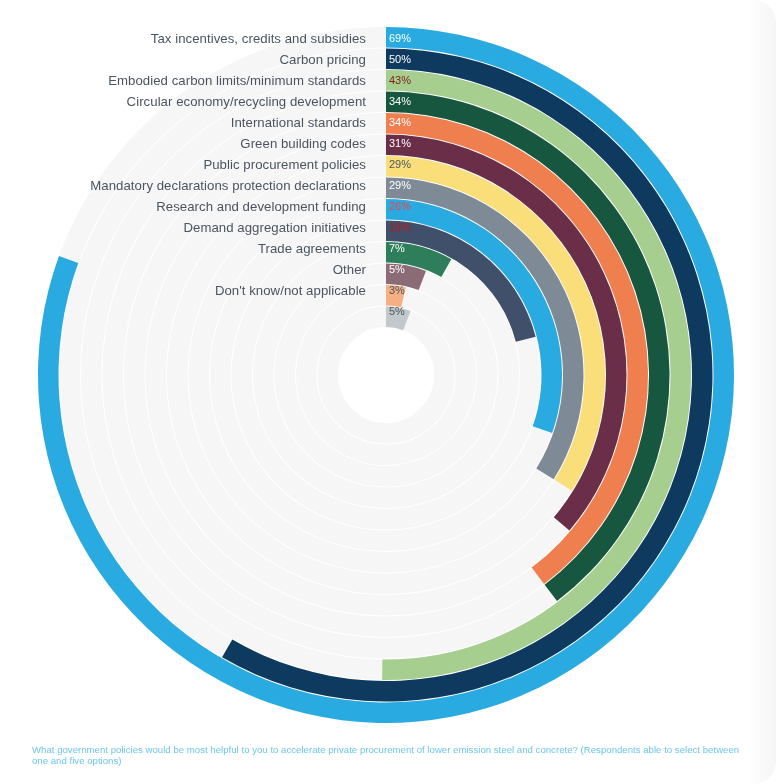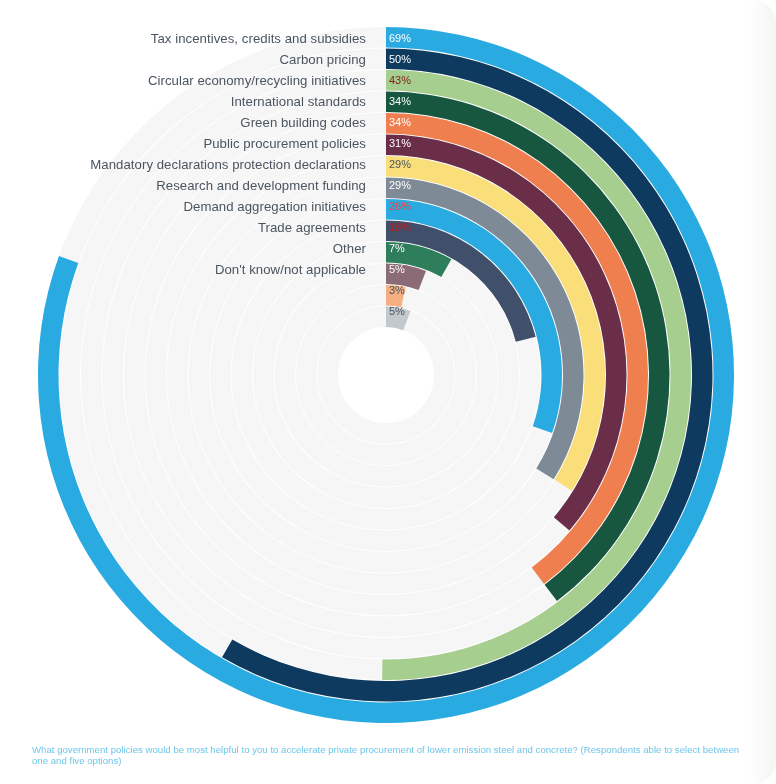--- a/index.html
+++ b/index.html
@@ -136,21 +136,22 @@
           <path d="M 386 263.5 A 111.5 111.5 0 0 1 425.98435533961964 270.9158930091869 L 418.6329716224698 290.05243285951576 A 91 91 0 0 0 386 284 Z" fill="#8B6B76"></path>
           <path d="M 386 285 A 90 90 0 0 1 405.6462216427041 287.1704720770643 L 401.1712489351993 307.17608677062185 A 69.5 69.5 0 0 0 386 305.5 Z" fill="#F6AF82"></path>
           <path d="M 386 306.5 A 68.5 68.5 0 0 1 410.5643797377932 311.0559522074377 L 403.2129960206434 330.1924920577666 A 48 48 0 0 0 386 327 Z" fill="#C3C8CC"></path>
         </g>
     </svg>
   </div>
 
   <div id="label-column">
       <div class="label-row">Tax incentives, credits and subsidies</div>
       <div class="label-row">Carbon pricing</div>
-      <div class="label-row">Circular economy/recycling initiatives</div>
+      <div class="label-row">Embodied carbon limits/minimum standards</div>
+      <div class="label-row">Circular economy/recycling development</div>
       <div class="label-row">International standards</div>
       <div class="label-row">Green building codes</div>
       <div class="label-row">Public procurement policies</div>
       <div class="label-row">Mandatory declarations protection declarations</div>
       <div class="label-row">Research and development funding</div>
       <div class="label-row">Demand aggregation initiatives</div>
       <div class="label-row">Trade agreements</div>
       <div class="label-row">Other</div>
       <div class="label-row">Don't know/not applicable</div>
     </div>

